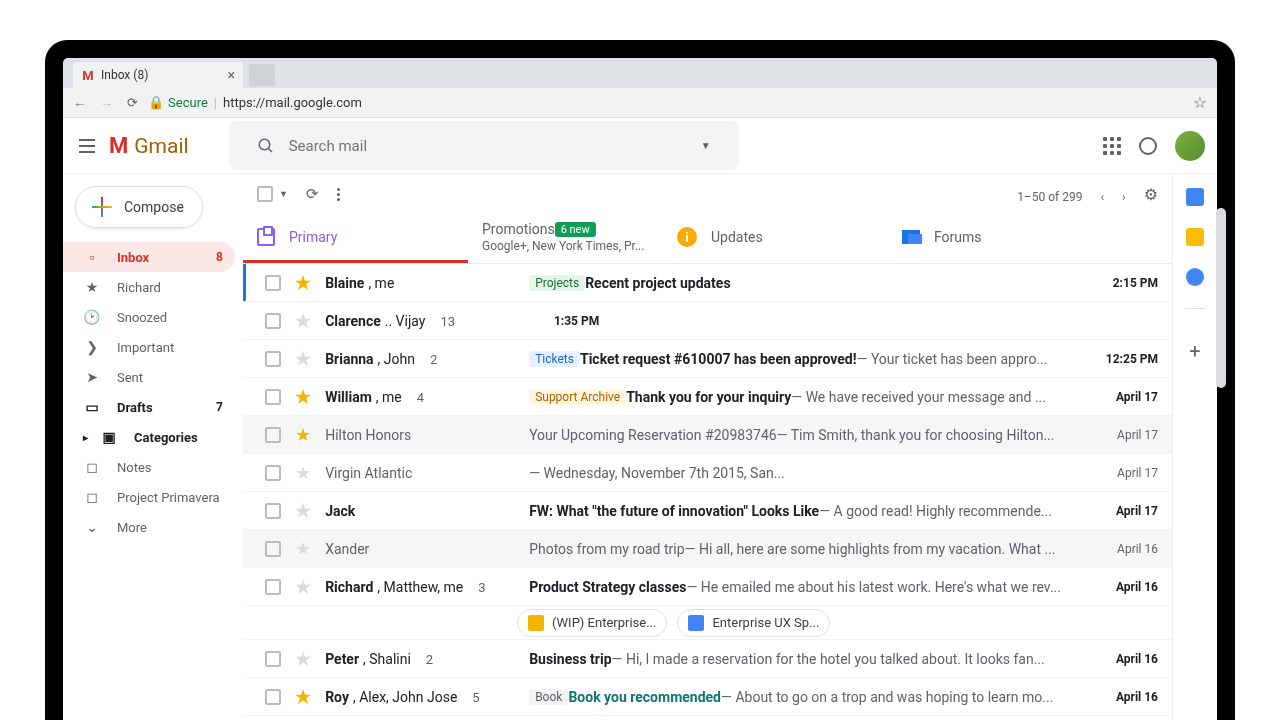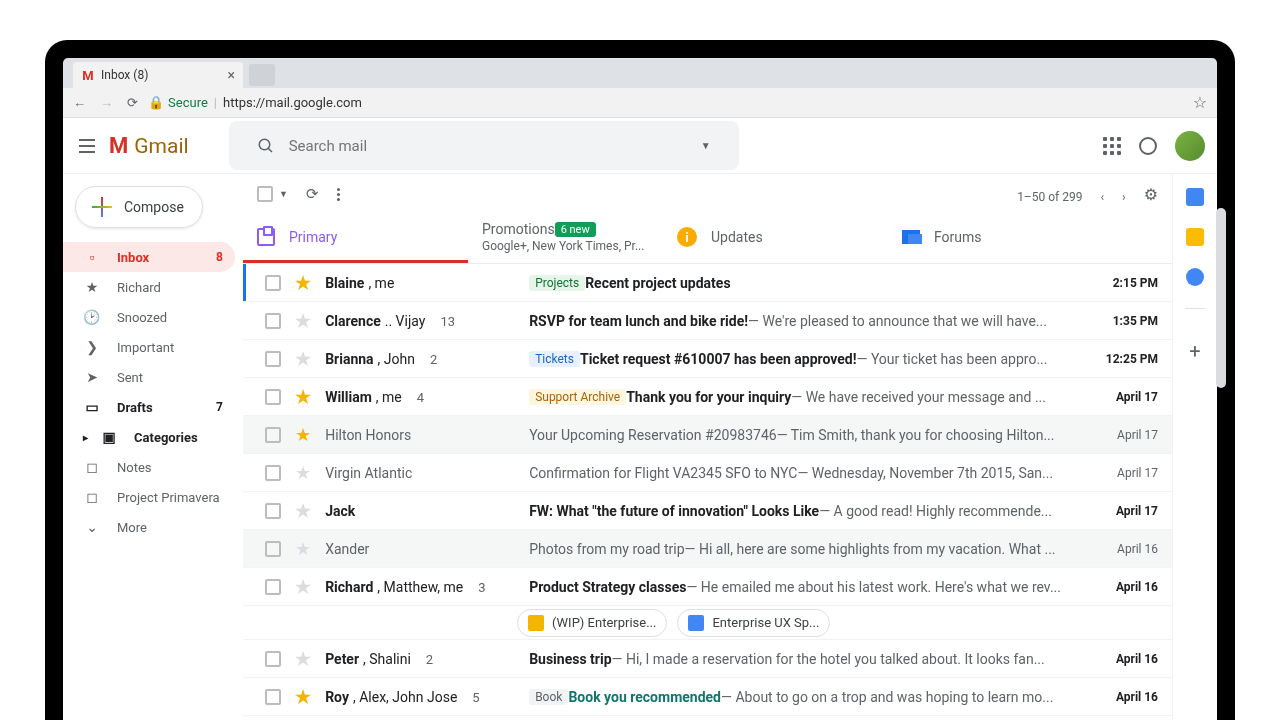--- a/index.html
+++ b/index.html
@@ -272,24 +272,20 @@
                 <div class="content">
                   <span class="lbl" style="background:#e6f4ea;color:#137333">Projects</span>
                   <span class="subject" style="font-weight:bold;color:#202124">Recent project updates</span>
                 </div>
                 <div class="when">2:15 PM</div>
               </div>
               <div class="row unread">
                 <div class="chkbox"></div>
                 <span class="star ">★</span>
                 <div class="sender"><span>Clarence</span><span class="rest"> .. Vijay</span>&nbsp;&nbsp;<span class="num">13</span></div>
-                <div class="content">
-                  <span class="subject" style="font-weight:bold;color:#202124">RSVP for team lunch and bike ride!</span>
-                  <span class="snippet"> — We're pleased to announce that we will have...</span>
-                </div>
                 <div class="when">1:35 PM</div>
               </div>
               <div class="row unread">
                 <div class="chkbox"></div>
                 <span class="star ">★</span>
                 <div class="sender"><span>Brianna</span><span class="rest">, John</span>&nbsp;&nbsp;<span class="num">2</span></div>
                 <div class="content">
                   <span class="lbl" style="background:#e8f0fe;color:#1967d2">Tickets</span>
                   <span class="subject" style="font-weight:bold;color:#202124">Ticket request #610007 has been approved!</span>
                   <span class="snippet"> — Your ticket has been appro...</span>
@@ -319,21 +315,20 @@
                 </div>
                 <div class="when">April 17</div>
               </div>
               <div class="row read">
                 <div class="chkbox"></div>
                 <span class="star ">★</span>
                 <div class="sender">
                   <span>Virgin Atlantic</span>
                 </div>
                 <div class="content">
-                  <span class="subject" style="font-weight:normal;color:#5f6368">Confirmation for Flight VA2345 SFO to NYC</span>
                   <span class="snippet"> — Wednesday, November 7th 2015, San...</span>
                 </div>
                 <div class="when">April 17</div>
               </div>
               <div class="row unread">
                 <div class="chkbox"></div>
                 <span class="star ">★</span>
                 <div class="sender">
                   <span>Jack</span>
                 </div>

